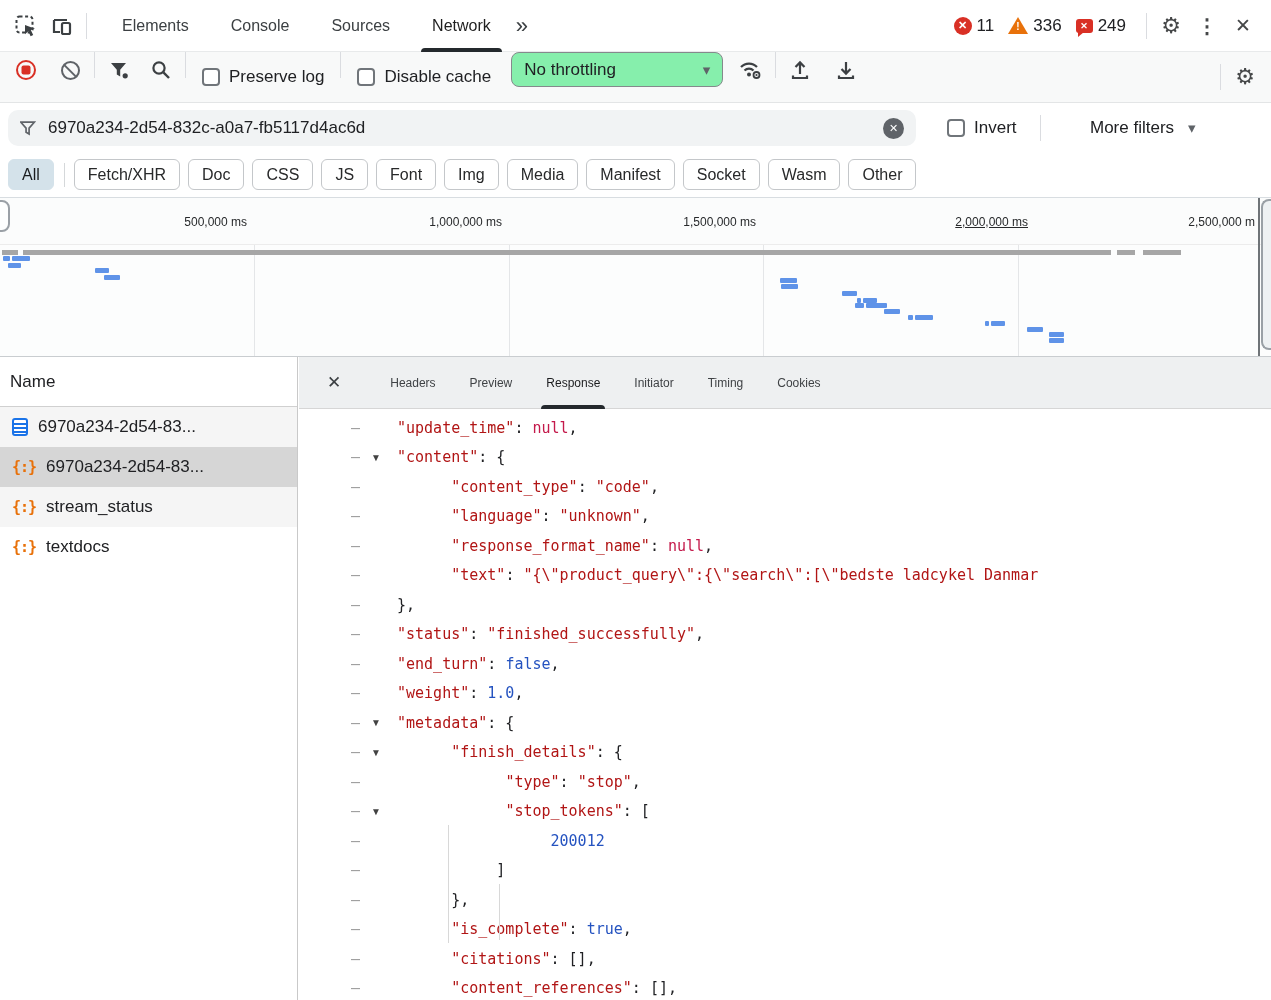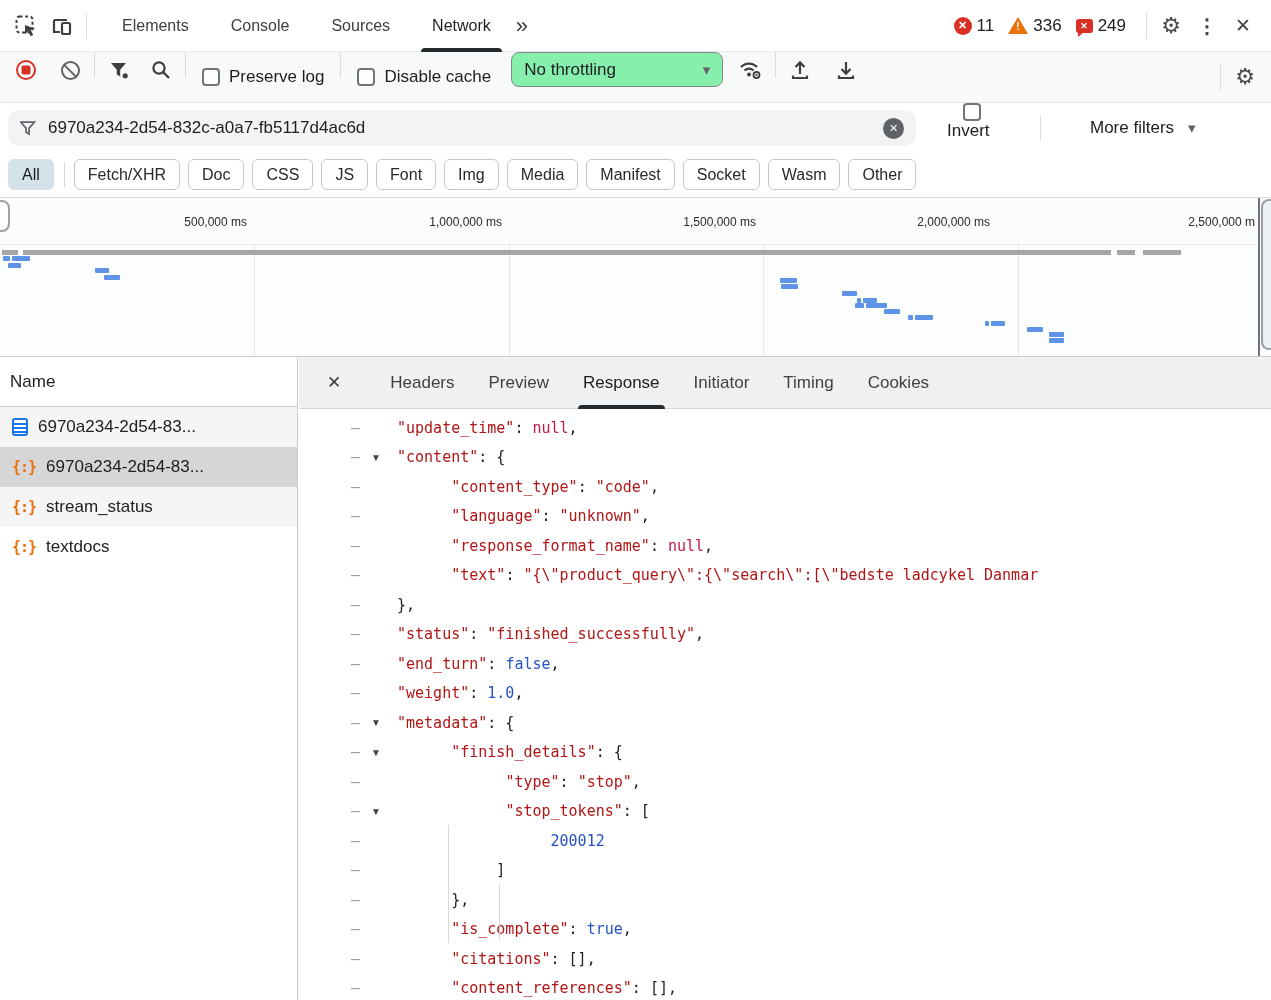--- a/index.html
+++ b/index.html
@@ -51,21 +51,21 @@
   .chev { color:#5f6368; font-size:15px; }
 
   
   #row3 { position:absolute; left:0; top:103px; width:1271px; height:49px; background:#fff;
     display:flex; align-items:center; }
   #filter-input { position:absolute; left:8px; top:7px; width:908px; height:36px; background:#f1f3f4;
     border-radius:10px; display:flex; align-items:center; padding:0 12px; cursor:text; }
   #filter-input .ftext { font-size:17px; color:#202124; margin-left:12px; flex:1; white-space:nowrap; overflow:hidden; }
   .input-clear { width:21px; height:21px; border-radius:50%; background:#5f6368; color:#fff; font-size:11px;
     display:flex; align-items:center; justify-content:center; cursor:pointer; }
-  #invert-group { position:absolute; left:947px; top:0; height:49px; display:flex; align-items:flex-end;flex-direction:column; }
+  #invert-group { position:absolute; left:947px; top:0; height:49px; display:flex; align-items:center; }
   #more-filters { position:absolute; left:1090px; top:0; height:49px; display:flex; align-items:center;
     font-size:17px; color:#202124; cursor:pointer; }
   #more-filters .chev { margin-left:14px; }
   #row3 .vsep.pos1 { position:absolute; left:1040px; top:12px; margin:0; }
 
   
   #row4 { position:absolute; left:0; top:152px; width:1271px; height:46px; background:#fff;
     display:flex; align-items:center; padding:0 8px; border-bottom:1px solid #d8dde1; }
   .chip { height:31px; display:flex; align-items:center; padding:0 13px; border:1px solid #c4c7ca;
     border-radius:6px; font-size:16px; color:#28292a; margin-right:8px; background:#fff; cursor:pointer; }
@@ -101,21 +101,21 @@
   .doc-ico { width:16px; height:18px; border:2px solid #1a73e8; border-radius:3px;
     background:linear-gradient(#fff 3px, #1a73e8 3px, #1a73e8 5px, #fff 5px, #fff 7px,
       #1a73e8 7px, #1a73e8 9px, #fff 9px, #fff 11px, #1a73e8 11px, #1a73e8 13px, #fff 13px); flex:none; }
   .json-ico { font-family:"DejaVu Sans Mono", monospace; font-weight:bold; font-size:15px;
     color:#e8710a; flex:none; letter-spacing:-1px; }
 
   #detail-panel { position:absolute; left:299px; top:357px; width:972px; height:643px; background:#fff; }
   #detail-tabs { height:52px; background:#eef0f1; border-bottom:1px solid #d6d6d6; display:flex;
     align-items:center; padding-left:18px; }
   .dclose { font-size:17px; color:#3c4043; padding:0 10px; margin-right:22px; cursor:pointer; }
-  .dtab { padding:0 17px; height:52px; display:flex; align-items:center; font-size:17px;
+  .dtab { padding:0 17px; height:52px; display:flex; align-items:center; font-size:12px;
     color:#3f4245; position:relative; cursor:pointer; }
   .dtab.sel { color:#1c1d1f; }
   .dtab.sel::after { content:""; position:absolute; left:12px; right:12px; bottom:0; height:4px;
     background:#24292d; border-radius:4px 4px 0 0; }
 
   
   #code-area { position:absolute; left:0; top:52px; width:972px; height:591px; background:#fff;
     overflow:hidden; padding-top:4px; }
   .code-line { display:flex; height:29.5px; align-items:center;
     font-family:"DejaVu Sans Mono", monospace; font-size:15px; white-space:pre; }
@@ -286,21 +286,21 @@
     <div id="tl-grid">
         <div class="gridline" style="left: 254px;"></div>
         <div class="gridline" style="left: 509px;"></div>
         <div class="gridline" style="left: 763px;"></div>
         <div class="gridline" style="left: 1018px;"></div>
       </div>
     <div id="tl-header">
         <div class="tick-label" style="left: 77px; width: 170px;">500,000 ms</div>
         <div class="tick-label" style="left: 332px; width: 170px;">1,000,000 ms</div>
         <div class="tick-label" style="left: 586px; width: 170px;">1,500,000 ms</div>
-        <div class="tick-label" style="left: 820px; width: 170px;">2,000,000 ms</div>
+        <div class="tick-label" style="left: 858px; width: 170px; text-decoration: underline;">2,000,000 ms</div>
         <div class="tick-label" style="left: 1085px; width: 170px;">2,500,000 m</div>
       </div>
     <div id="tl-content">
         <div class="ov-seg" style="left: 2px; width: 16px;"></div>
         <div class="ov-seg" style="left: 23px; width: 1088px;"></div>
         <div class="ov-seg" style="left: 1117px; width: 18px;"></div>
         <div class="ov-seg" style="left: 1143px; width: 38px;"></div>
         <div class="wf-bar" style="left: 3px; top: 58px; width: 7px;"></div>
         <div class="wf-bar" style="left: 12px; top: 58px; width: 18px;"></div>
         <div class="wf-bar" style="left: 8px; top: 65px; width: 13px;"></div>

